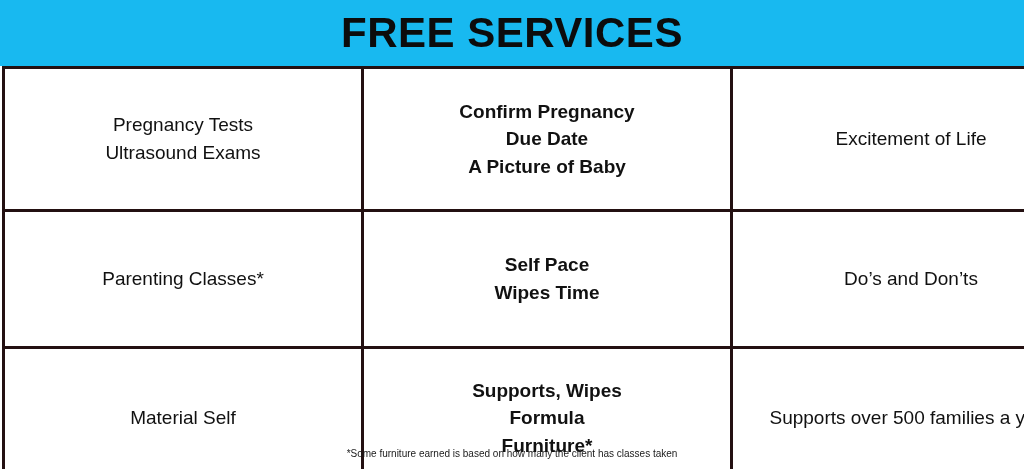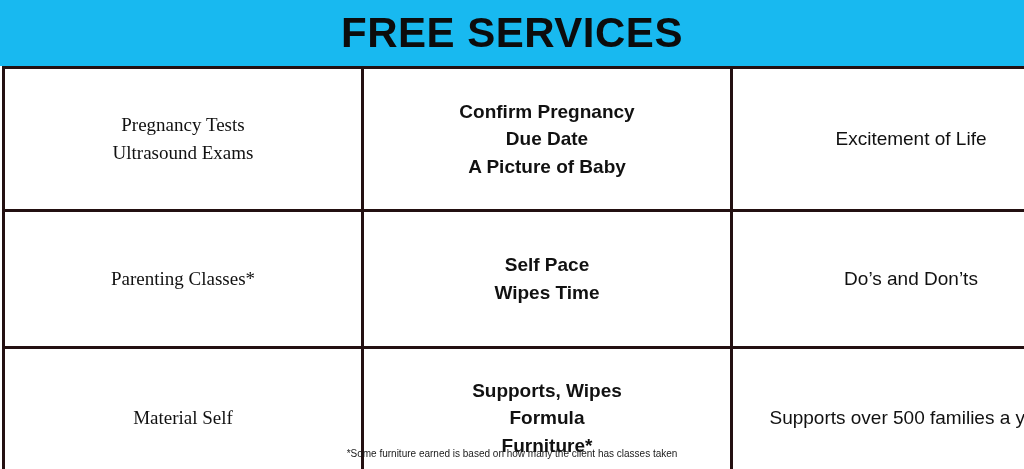--- a/index.html
+++ b/index.html
@@ -48,21 +48,21 @@
   }
   .services-table td {
     border: 3px solid #231011;
     vertical-align: middle;
     text-align: center;
     padding: 8px 10px;
     font-size: 19px;
     color: #111111;
     line-height: 1.45;
   }
-  .col-a { width: 336px; font-family: Liberation Serif, serif; }
+  .col-a { width: 336px; }
   .col-b { width: 346px; font-weight: bold; }
   .col-c { width: 336px; }
   .row-1 td { height: 124px; }
   .row-2 td { height: 118px; }
   .row-3 td { height: 122px; }
   .cell-line {
     display: block;
   }
   .footnote {
     position: absolute;

